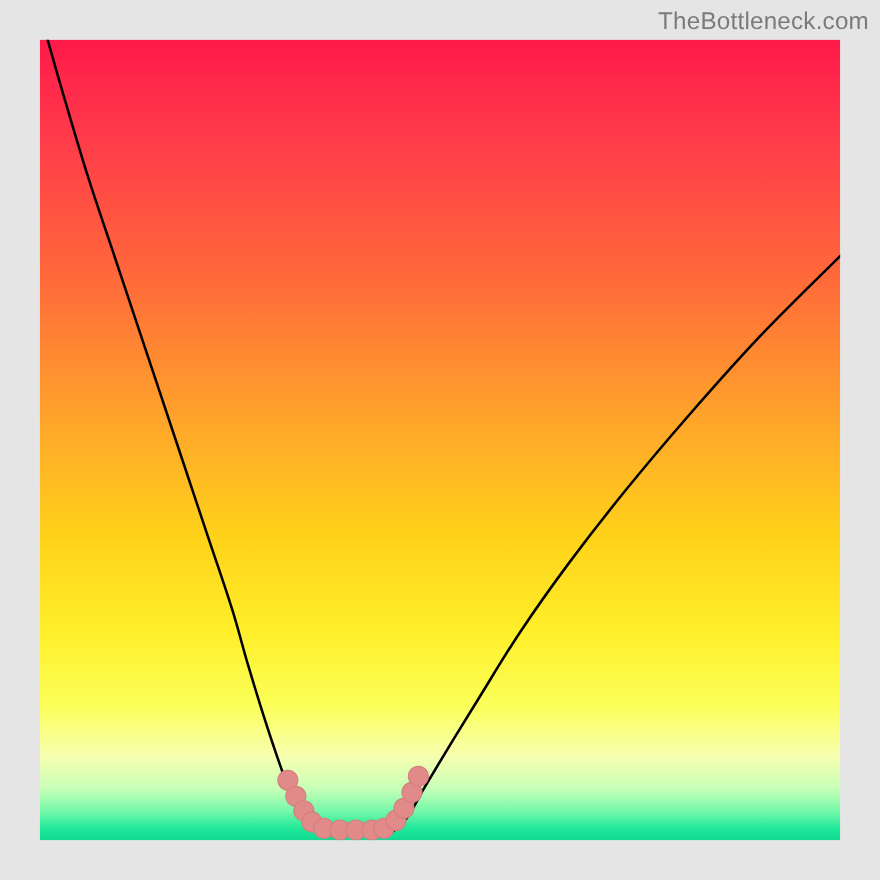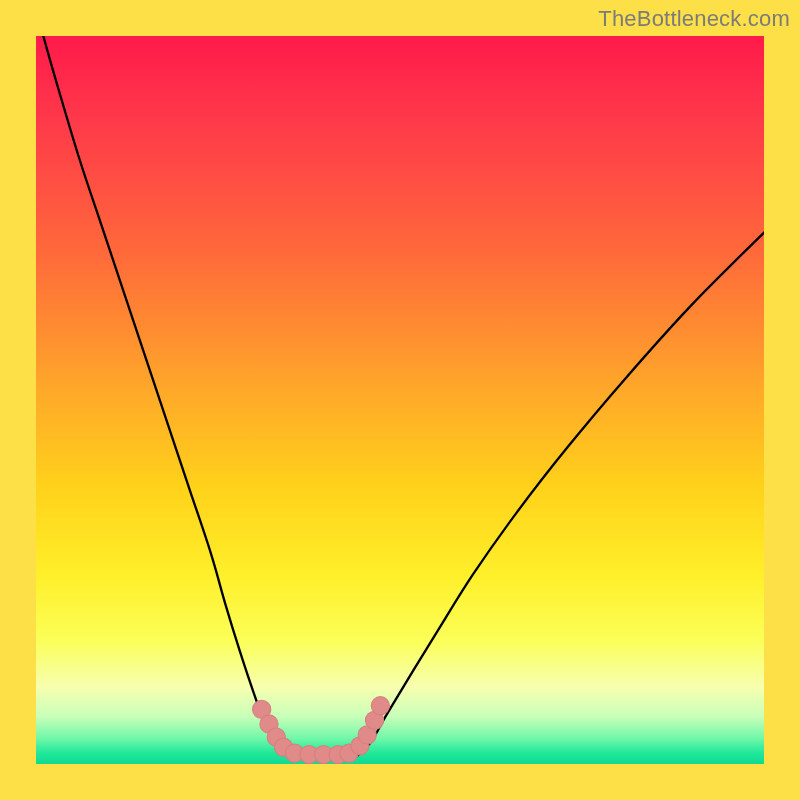--- a/index.html
+++ b/index.html
@@ -10,21 +10,21 @@
     background: #000000;
     overflow: hidden;
     font-family: Arial, Helvetica, sans-serif;
   }
   .frame {
     position: absolute;
     left: 0;
     top: 0;
     width: 800px;
     height: 800px;
-    background: #fde047;
+    background: #e5e5e5;
   }
   .watermark {
     position: absolute;
     top: 6px;
     right: 10px;
     color: #7b7b7b;
     font-size: 22px;
     font-weight: 400;
     letter-spacing: 0.2px;
     z-index: 50;

